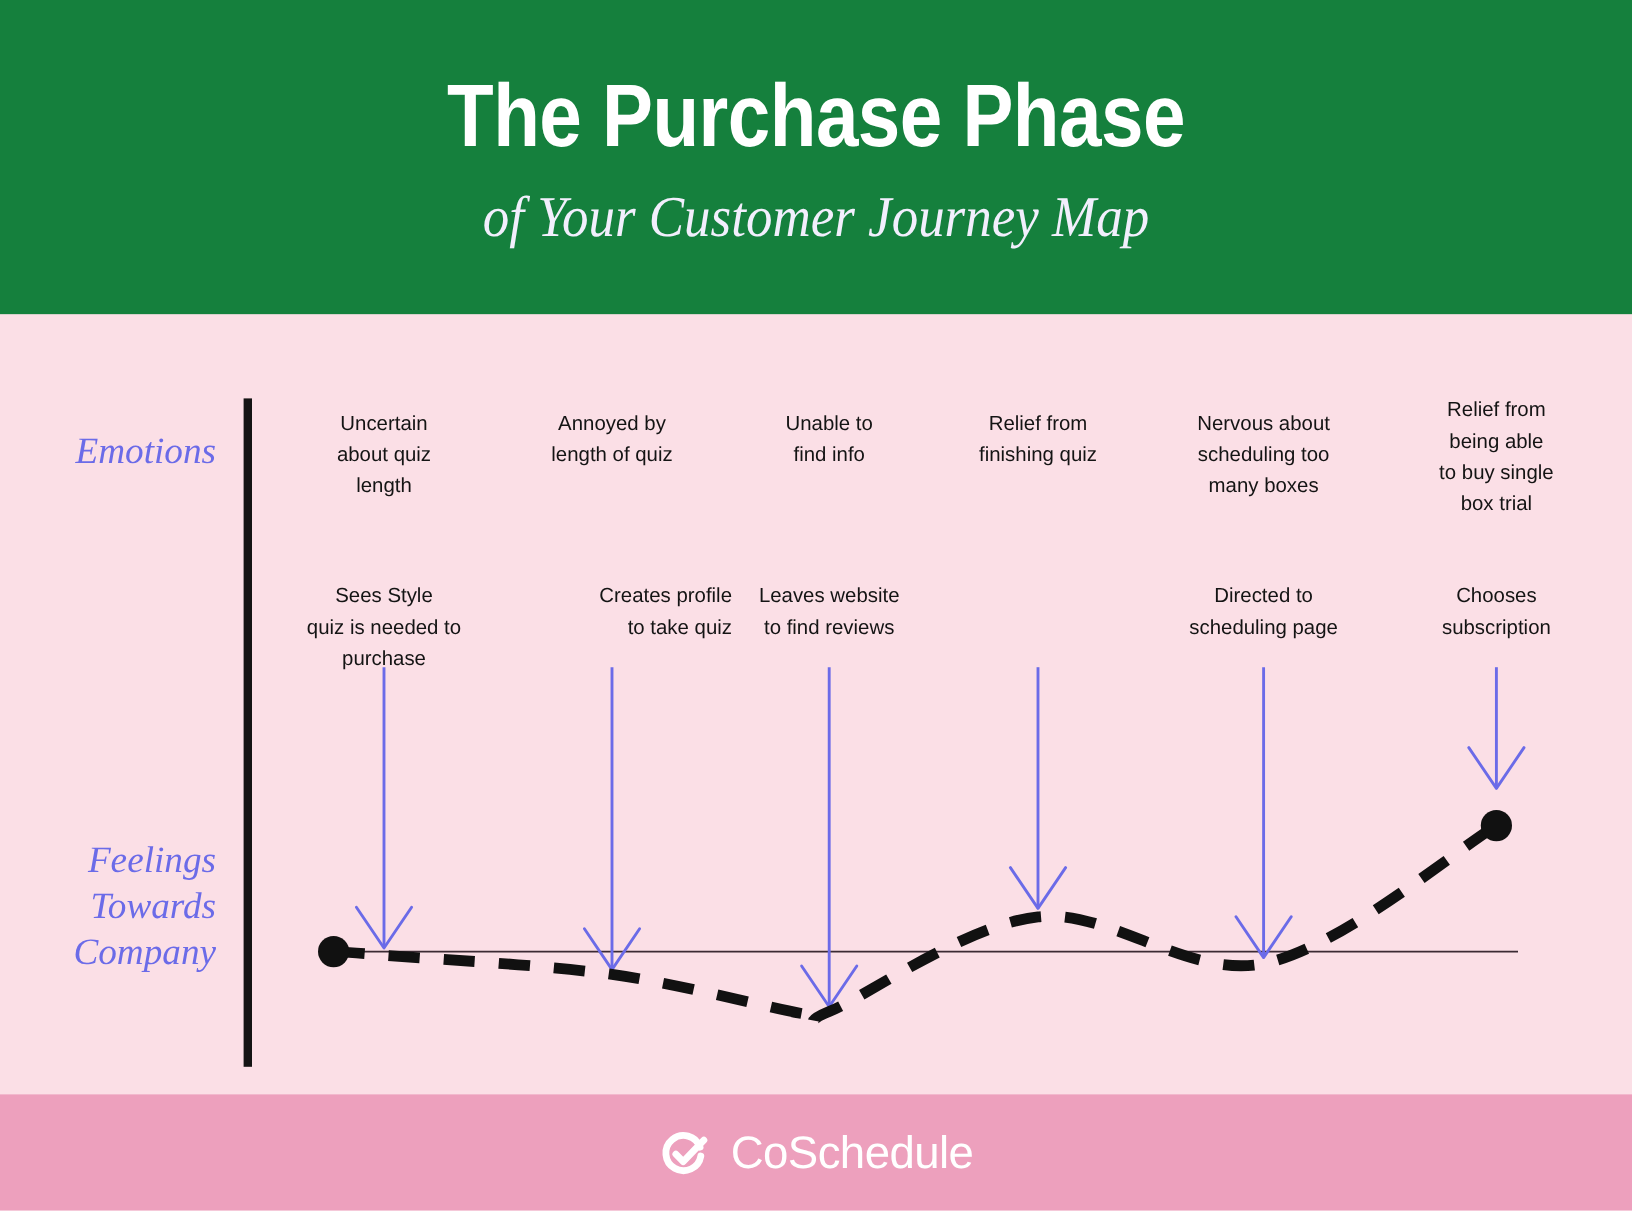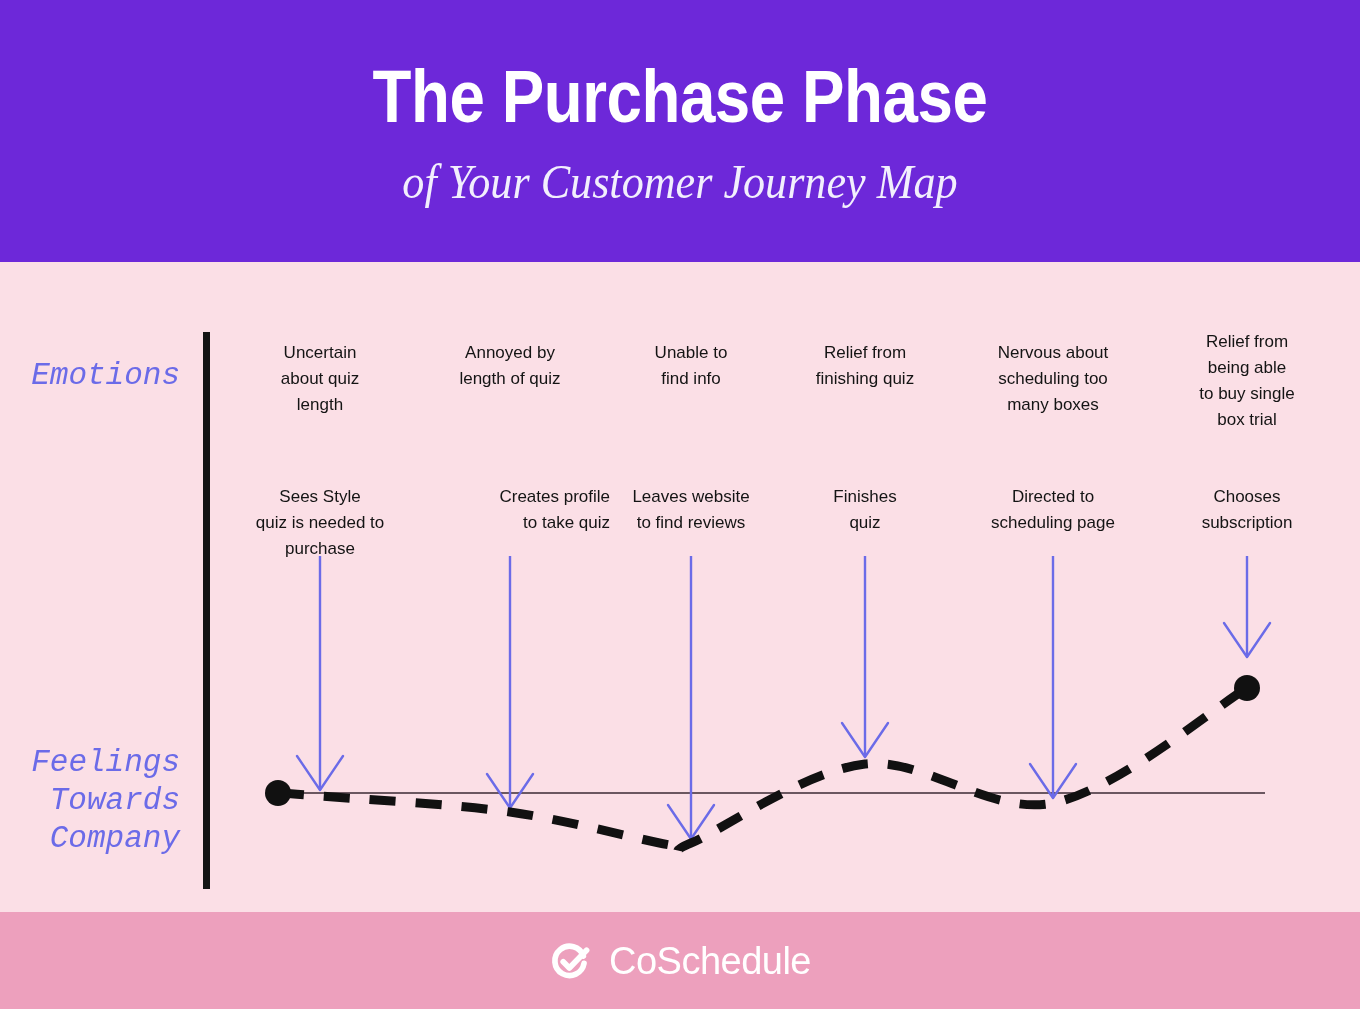--- a/index.html
+++ b/index.html
@@ -15,21 +15,21 @@
     background: #fbdfe6;
     font-family: "Liberation Sans", sans-serif;
   }
 
   
   .header {
     position: absolute;
     left: 0; top: 0;
     width: 1360px;
     height: 262px;
-    background: #6d28d9;
+    background: #15803d;
     box-sizing: border-box;
   }
   .header-title {
     position: absolute;
     left: 0; top: 55px;
     width: 1360px;
     text-align: center;
     color: #ffffff;
     font-family: "Liberation Sans", sans-serif;
     font-weight: bold;
@@ -70,30 +70,30 @@
     top: 332px;
     width: 7px;
     height: 557px;
     background: #141414;
   }
 
   .row-label {
     position: absolute;
     text-align: right;
     color: #6b6be8;
-    font-family: Liberation Mono, monospace;
+    font-family: Liberation Serif, serif;
     font-style: italic;
     font-size: 31px;
     line-height: 38px;
     width: 180px;
     left: 0;
   }
   .row-label.emotions  { top: 357px; }
   .row-label.actions   { top: 500px; }
-  .row-label.feelings  { top: 744px; }
+  .row-label.feelings  { top: 698px; }
 
   
   .col-text {
     position: absolute;
     text-align: center;
     color: #141414;
     font-family: "Liberation Sans", sans-serif;
     font-size: 17px;
     line-height: 26px;
     transform: translateX(-50%);
@@ -160,21 +160,20 @@
   <div class="col-text emotion" style="left:320px;width:190px;">Uncertain<br>about quiz<br>length</div>
   <div class="col-text emotion" style="left:510px;width:200px;">Annoyed by<br>length of quiz</div>
   <div class="col-text emotion" style="left:691px;width:190px;">Unable to<br>find info</div>
   <div class="col-text emotion" style="left:865px;width:200px;">Relief from<br>finishing quiz</div>
   <div class="col-text emotion" style="left:1053px;width:210px;">Nervous about<br>scheduling too<br>many boxes</div>
   <div class="col-text emotion" style="left:1247px;top:329px;width:200px;">Relief from<br>being able<br>to buy single<br>box trial</div>
 
   <div class="col-text action" style="left:320px;width:230px;">Sees Style<br>quiz is needed to<br>purchase</div>
   <div class="col-text action" style="left:510px;width:200px;text-align:right;">Creates profile<br>to take quiz</div>
   <div class="col-text action" style="left:691px;width:210px;">Leaves website<br>to find reviews</div>
-  <div class="col-text action" style="left:865px;width:180px;">Finishes<br>quiz</div>
   <div class="col-text action" style="left:1053px;width:210px;">Directed to<br>scheduling page</div>
   <div class="col-text action" style="left:1247px;width:200px;">Chooses<br>subscription</div>
 
   <svg class="overlay-svg" viewBox="0 0 1360 1009">
     <line id="baseline" x1="278" y1="793" x2="1265" y2="793" stroke="#3b2a33" stroke-width="1.6"></line>
     <g id="arrow-group">
         <g>
           <line x1="320" y1="556" x2="320" y2="790" stroke="#6b6be8" stroke-width="2.4"></line>
           <path d="M 297 756 L 320 790 L 343 756" fill="none" stroke="#6b6be8" stroke-width="2.4" stroke-linecap="round" stroke-linejoin="round"></path>
         </g>

